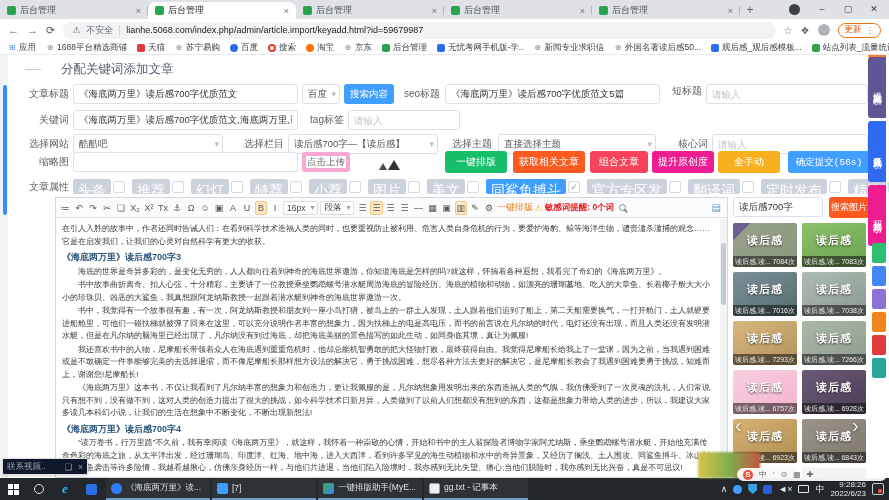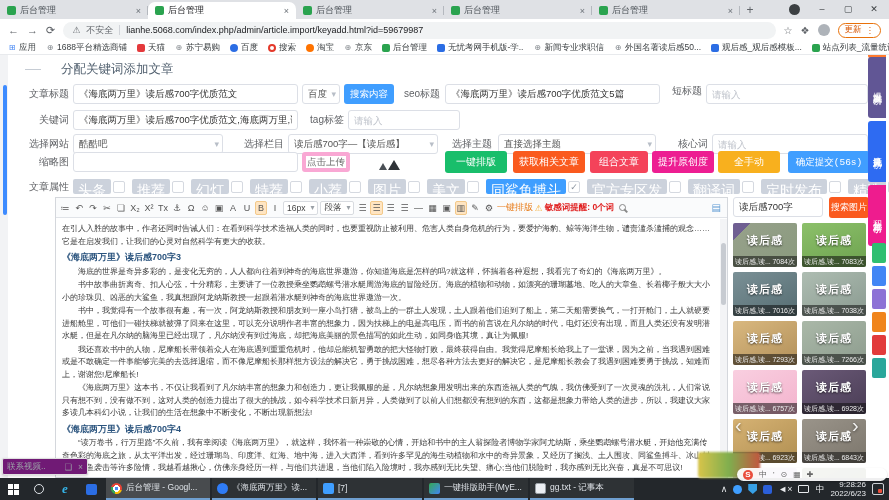--- a/index.html
+++ b/index.html
@@ -104,21 +104,21 @@
   .cap{position:absolute;left:0;right:0;bottom:0;height:11px;background:rgba(15,15,15,.55);display:flex;justify-content:space-between;align-items:center;padding:0 2px;font-size:7px;color:#eee;white-space:nowrap}
   .nav-arrow{position:absolute;color:rgba(255,255,255,.9);font-size:20px;text-shadow:0 1px 3px rgba(0,0,0,.5);line-height:20px;z-index:5}
 
   
   .vtab-sliver{position:absolute;left:868px;top:0;width:18px;height:3px;background:#ff7a2f;border-radius:0 0 0 2px}
   .vtabs{position:absolute;left:868px;top:2px;display:flex;flex-direction:column;gap:3px}
   .vtab{width:18px;height:61px;border-radius:3px 0 0 3px;color:#fff;font-size:9px;display:flex;align-items:center;justify-content:center;writing-mode:vertical-rl;text-orientation:upright;letter-spacing:1px;overflow:hidden}
   .strip{position:absolute;left:872px;top:188px;display:flex;flex-direction:column;gap:3px}
   .strip span{width:14px;height:20px;border-radius:2px;display:block}
 
-  .floatw{position:absolute;left:2px;top:403px;width:86px;height:17px;display:flex;align-items:center;gap:4px;font-size:8.5px;color:#9aa0a6;background:#701a75;border:1px solid #e0e0e0;box-shadow:0 1px 3px rgba(0,0,0,.18);padding:0 4px;border-radius:2px}
+  .floatw{position:absolute;left:2px;top:403px;width:86px;height:17px;display:flex;align-items:center;gap:4px;font-size:8.5px;color:#9aa0a6;background:#0f172a;border:1px solid #e0e0e0;box-shadow:0 1px 3px rgba(0,0,0,.18);padding:0 4px;border-radius:2px}
   .floatw .fi{margin-left:auto}
   .floatw .fi2{margin-left:2px}
 
   
   .ime-sticker{position:absolute;left:698px;top:452px;width:62px;height:26px;background:linear-gradient(90deg,#d8c44a,#7fae4e,#c2563e);border-radius:3px;filter:blur(1px);z-index:40}
   .sogou{position:absolute;left:737px;top:468px;width:150px;height:13px;background:rgba(255,255,255,.93);border-radius:7px;display:flex;align-items:center;gap:6px;padding:0 6px;font-size:8px;color:#666;box-shadow:0 1px 2px rgba(0,0,0,.25);z-index:41}
   .sg-s{width:10px;height:10px;border-radius:50%;background:#e94e3c;color:#fff;font-size:8px;line-height:10px;text-align:center;font-weight:bold}
 
   
   .taskbar{position:absolute;left:0;top:478px;width:889px;height:22px;background:#23272b;display:flex;align-items:center;z-index:10}
@@ -601,24 +601,20 @@
         <span class="circle-o"></span>
       </div>
     <div class="tb-btn">
         <span class="ie-e">e</span>
       </div>
     <div class="tb-btn">
         <span class="blue-sq"></span>
       </div>
     <div class="tb-apps">
 
-        <div class="tb-app active">
-          <span class="ai chrome"></span>
-          <span class="lbl">后台管理 - Googl...</span>
-        </div>
 
         <div class="tb-app">
           <span class="ai docs"></span>
           <span class="lbl">《海底两万里》读...</span>
         </div>
 
         <div class="tb-app">
           <span class="ai pin"></span>
           <span class="lbl">[7]</span>
         </div>

